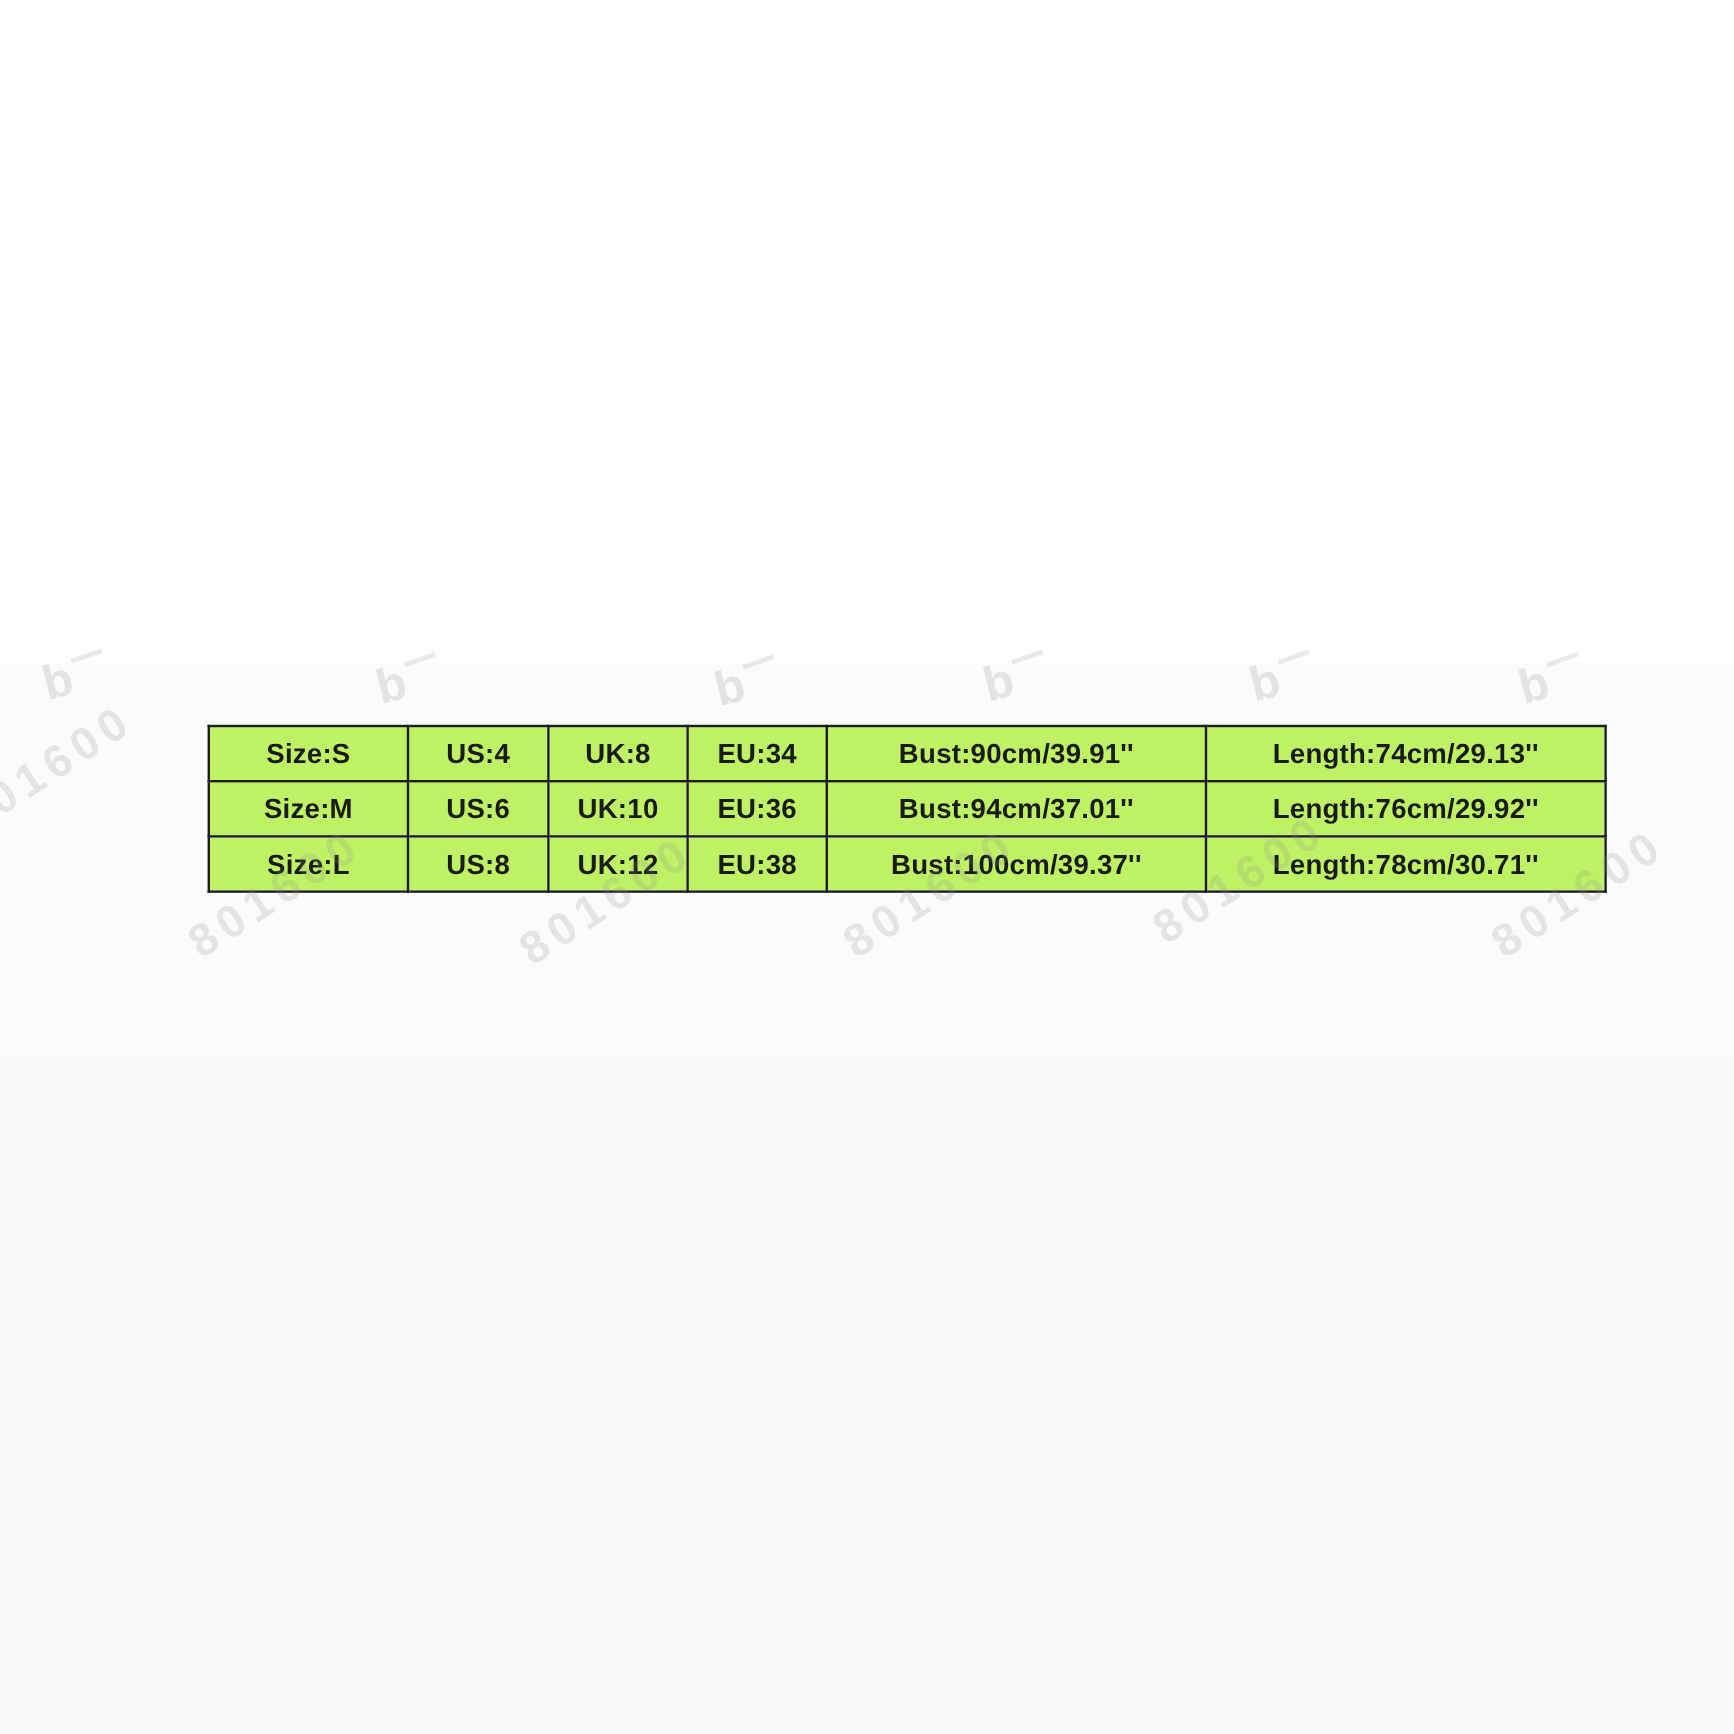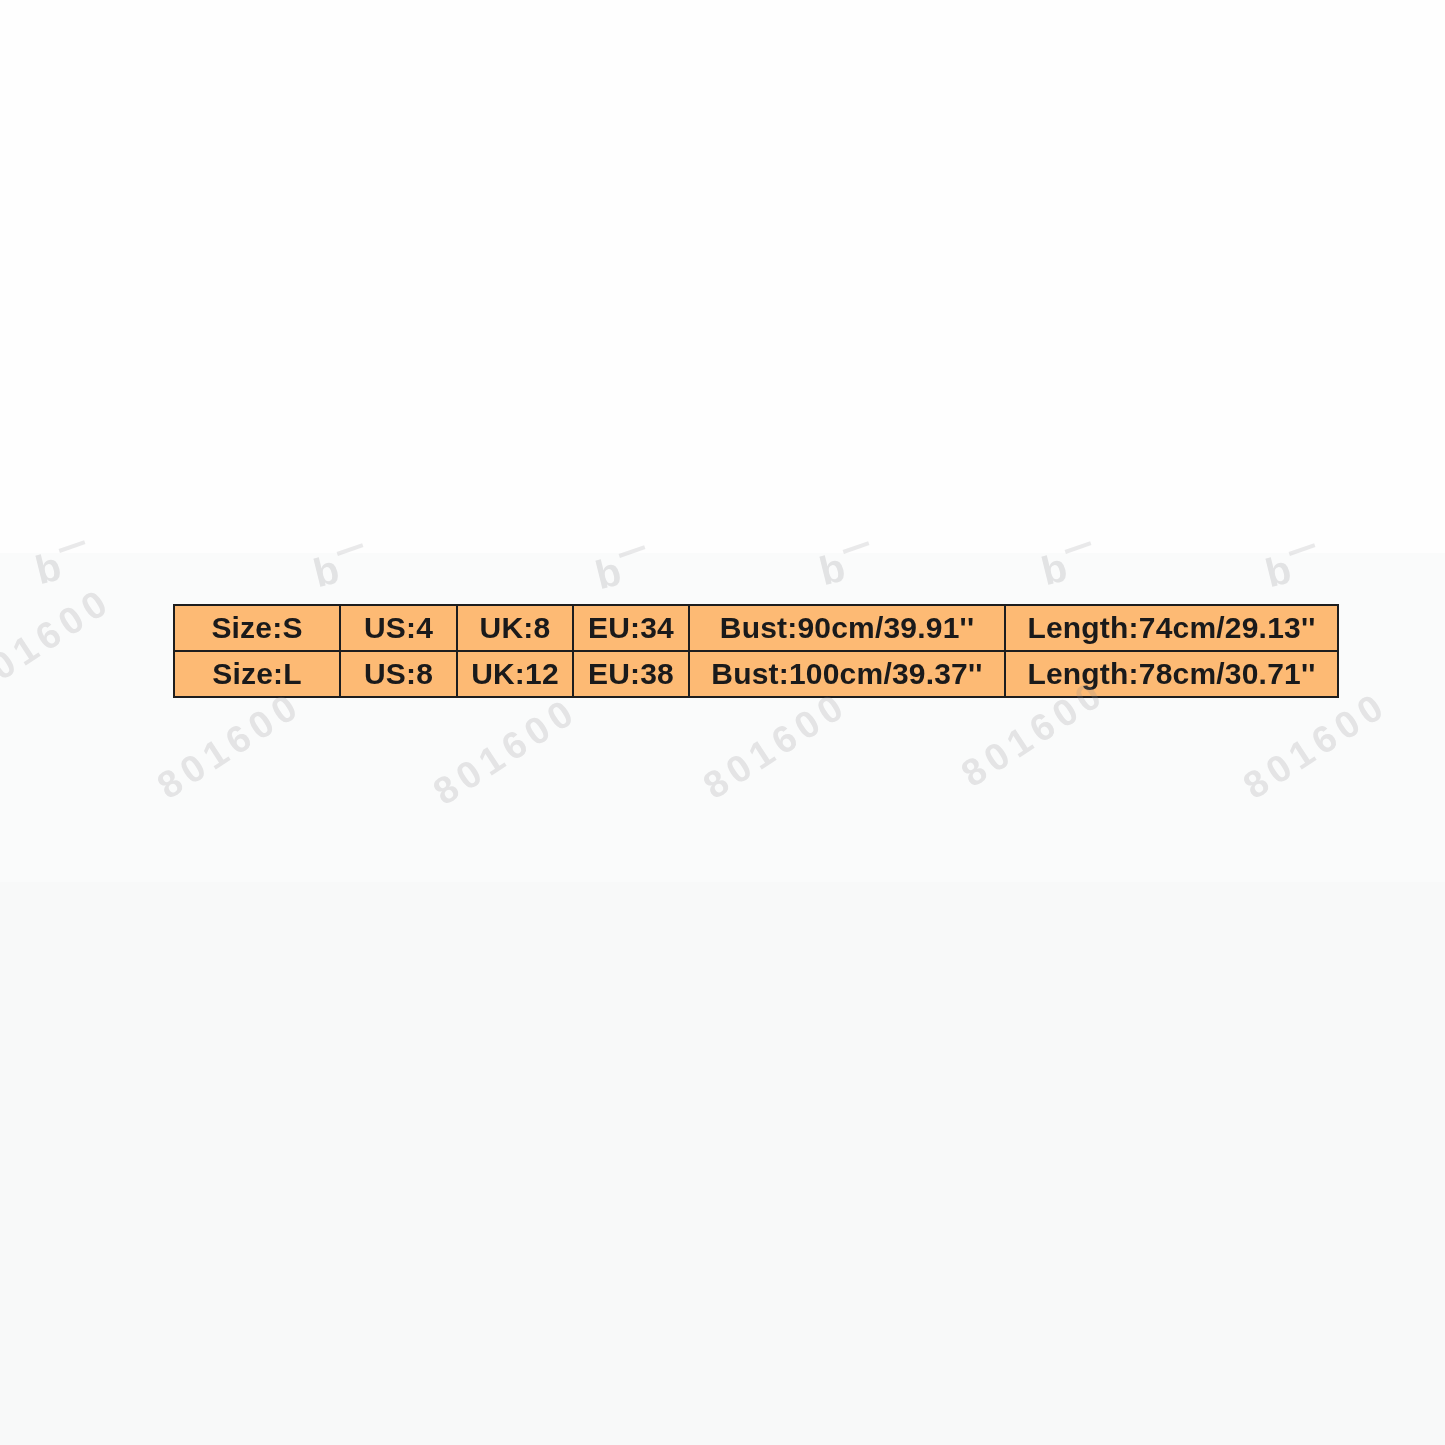--- a/index.html
+++ b/index.html
@@ -33,25 +33,25 @@
     position: absolute;
     left: 173px; top: 604px;
     width: 1164px;
     border-collapse: collapse;
     table-layout: fixed;
     z-index: 2;
     border: 2px solid #1d1d1e;
   }
   .size-table td {
     border: 2px solid #1d1d1e;
-    background: #fdba74;
+    background: #bef264;
     text-align: center;
     vertical-align: middle;
     font-weight: 700;
-    font-size: 30px;
+    font-size: 23px;
     letter-spacing: 0.2px;
     color: #1a1a1b;
     height: 44px;
     padding: 0;
     overflow: hidden;
     white-space: nowrap;
   }
   
   .wm-layer {
     position: absolute;
@@ -117,20 +117,28 @@
     <tbody>
       <tr>
         <td>Size:S</td>
         <td>US:4</td>
         <td>UK:8</td>
         <td>EU:34</td>
         <td>Bust:90cm/39.91''</td>
         <td>Length:74cm/29.13''</td>
       </tr>
       <tr>
+        <td>Size:M</td>
+        <td>US:6</td>
+        <td>UK:10</td>
+        <td>EU:36</td>
+        <td>Bust:94cm/37.01''</td>
+        <td>Length:76cm/29.92''</td>
+      </tr>
+      <tr>
         <td>Size:L</td>
         <td>US:8</td>
         <td>UK:12</td>
         <td>EU:38</td>
         <td>Bust:100cm/39.37''</td>
         <td>Length:78cm/30.71''</td>
       </tr>
     </tbody>
   </table>
 

